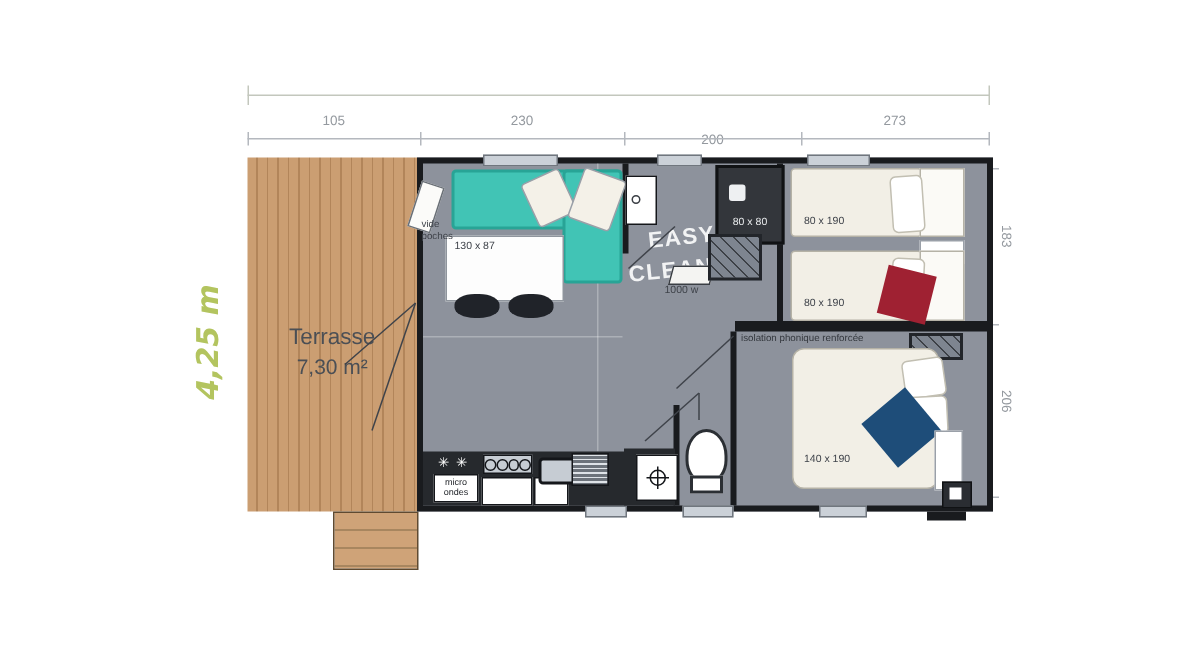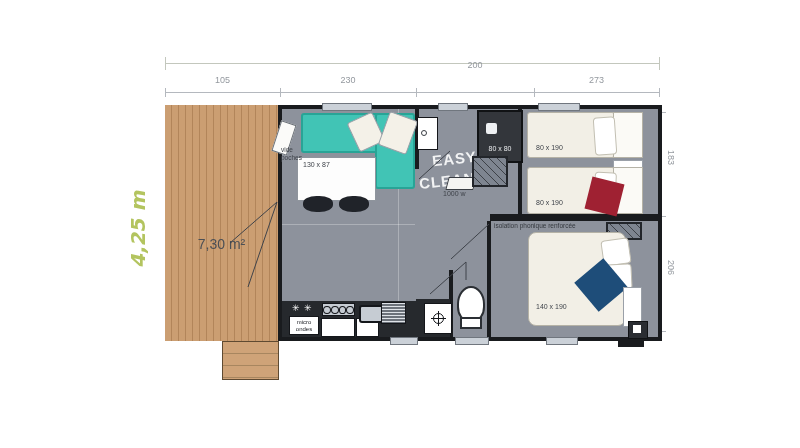--- a/index.html
+++ b/index.html
@@ -73,39 +73,40 @@
 <body>
 
 <div id="canvas">
 
   <div class="abs dim-line" style="left:165px;top:63px;width:495px;height:1px;"></div>
   <div class="abs dim-line" style="left:165px;top:57px;width:1px;height:13px;"></div>
   <div class="abs dim-line" style="left:659px;top:57px;width:1px;height:13px;"></div>
 
   <div class="abs seg-label" style="left:165px;top:75px;width:115px;">105</div>
   <div class="abs seg-label" style="left:280px;top:75px;width:136px;">230</div>
-  <div class="abs seg-label" style="left:416px;top:60px;width:118px;">200</div>
+  <div class="abs seg-label" style="left:416px;top:88px;width:118px;">200</div>
   <div class="abs seg-label" style="left:534px;top:75px;width:125px;">273</div>
   <div class="abs dim-line2" style="left:165px;top:92px;width:495px;height:1px;"></div>
   <div class="abs dim-line2" style="left:165px;top:88px;width:1px;height:9px;"></div>
   <div class="abs dim-line2" style="left:280px;top:88px;width:1px;height:9px;"></div>
   <div class="abs dim-line2" style="left:416px;top:88px;width:1px;height:9px;"></div>
   <div class="abs dim-line2" style="left:534px;top:88px;width:1px;height:9px;"></div>
   <div class="abs dim-line2" style="left:659px;top:88px;width:1px;height:9px;"></div>
 
   <div class="abs dim-green dim-title-left">4,25 m</div>
 
   <div class="abs dim-line2" style="left:661px;top:112px;width:1px;height:220px;"></div>
   <div class="abs dim-line2" style="left:656px;top:112px;width:10px;height:1px;"></div>
   <div class="abs dim-line2" style="left:656px;top:216px;width:10px;height:1px;"></div>
   <div class="abs dim-line2" style="left:656px;top:331px;width:10px;height:1px;"></div>
   <div class="abs rot-label" style="left:666px;top:150px;">183</div>
   <div class="abs rot-label" style="left:666px;top:260px;">206</div>
 
   <div class="abs terrace"></div>
+  <div class="abs terrace-txt" style="top:216px;font-size:15px;">Terrasse</div>
   <div class="abs terrace-txt" style="top:236px;font-size:14px;">7,30 m²</div>
   <div class="abs steps"></div>
 
   <div class="abs building"></div>
 
   <div class="abs seam" style="left:398px;top:109px;width:1px;height:192px;"></div>
   <div class="abs seam" style="left:282px;top:224px;width:133px;height:1px;"></div>
 
   <div class="abs wall" style="left:415px;top:109px;width:4px;height:60px;"></div>
   <div class="abs wall" style="left:518px;top:109px;width:4px;height:110px;"></div>

